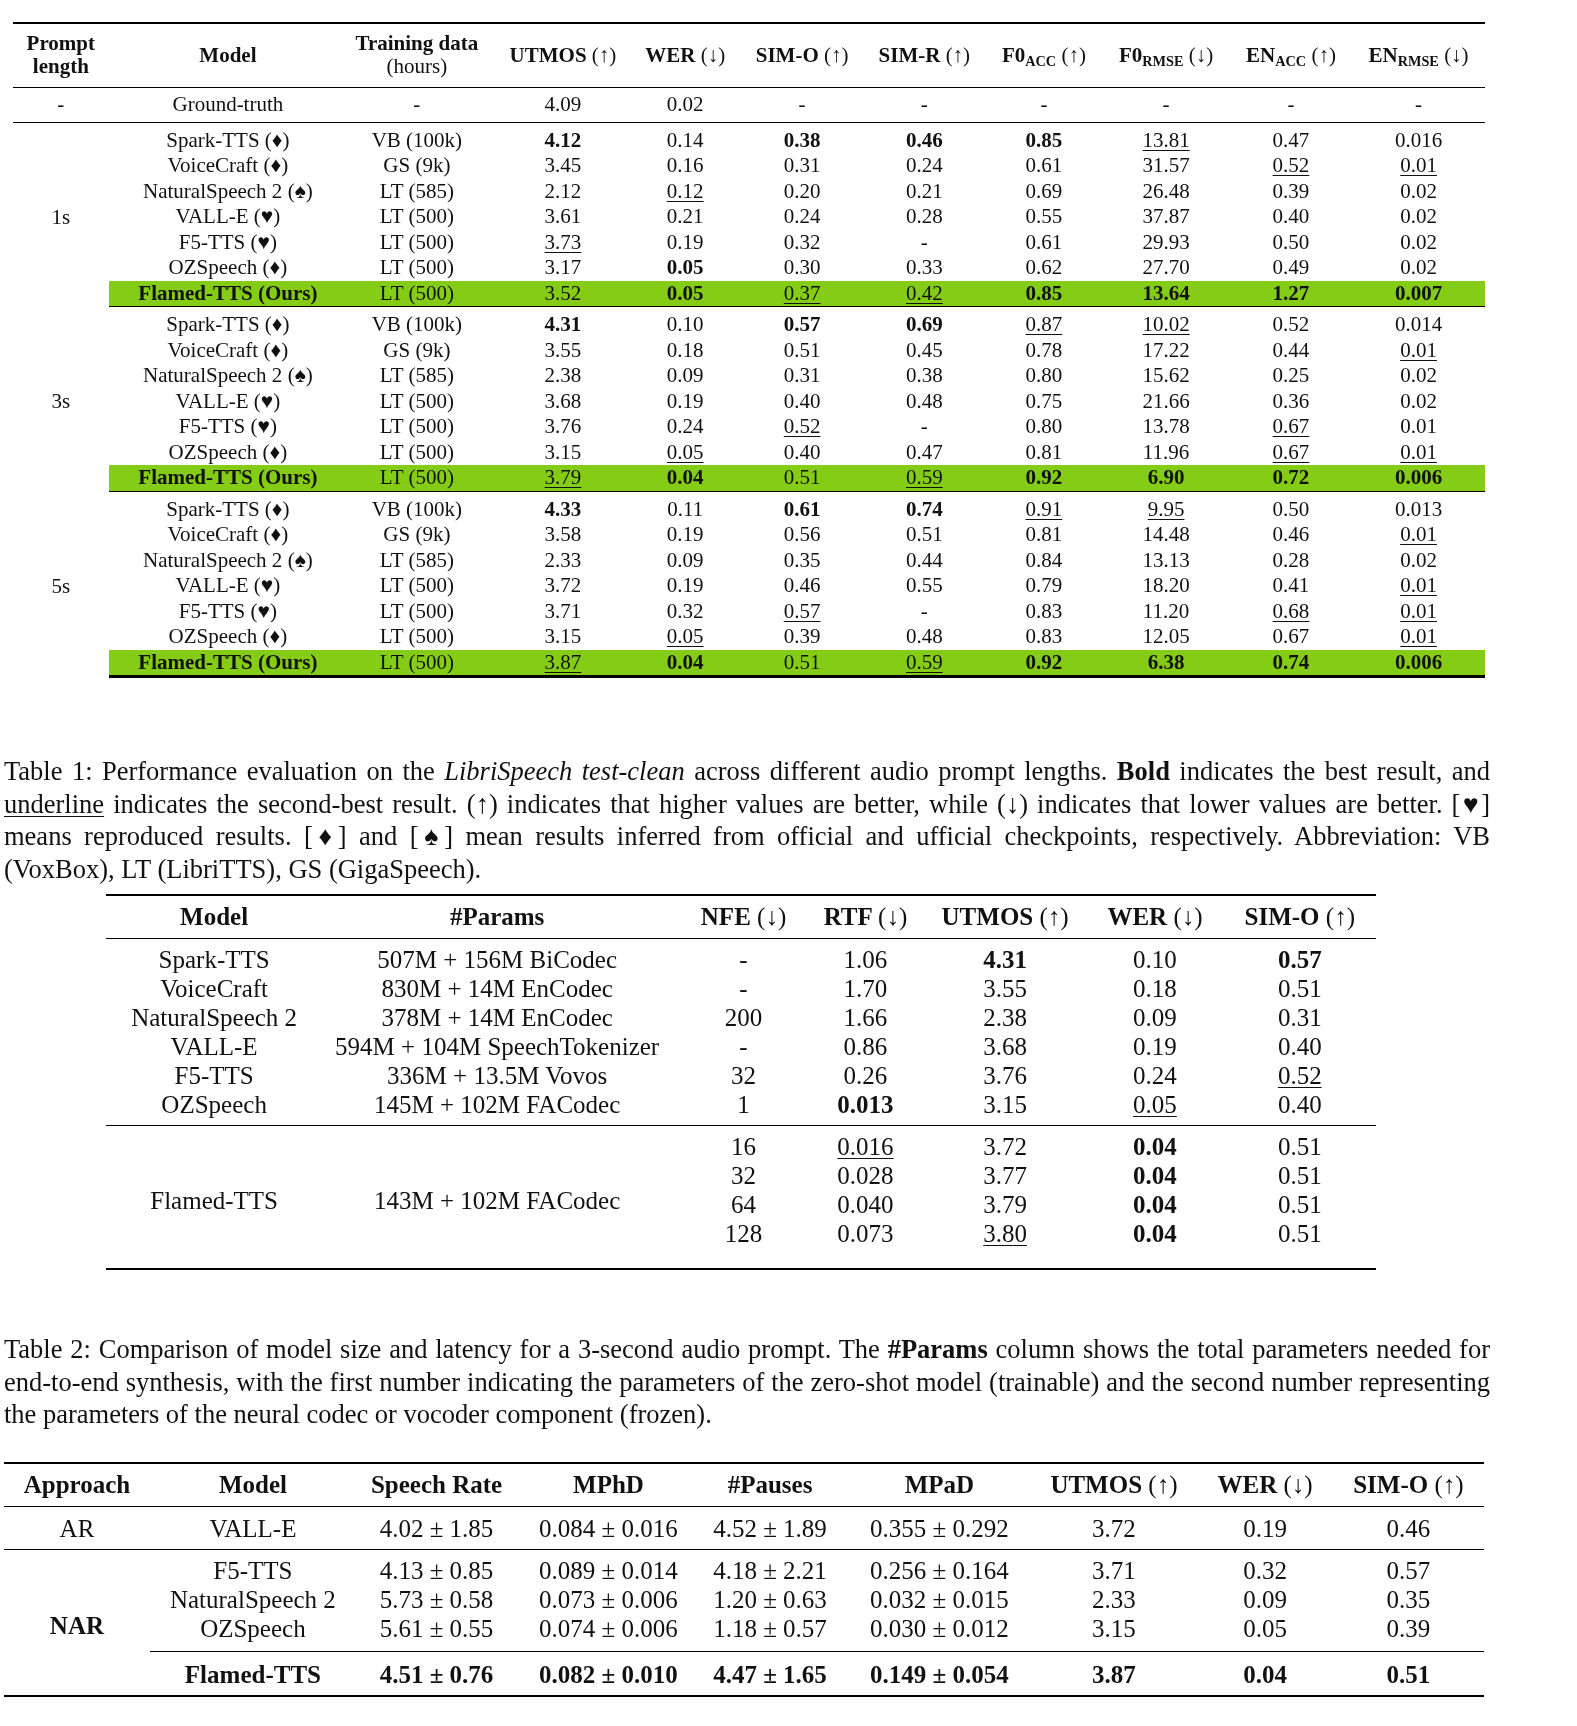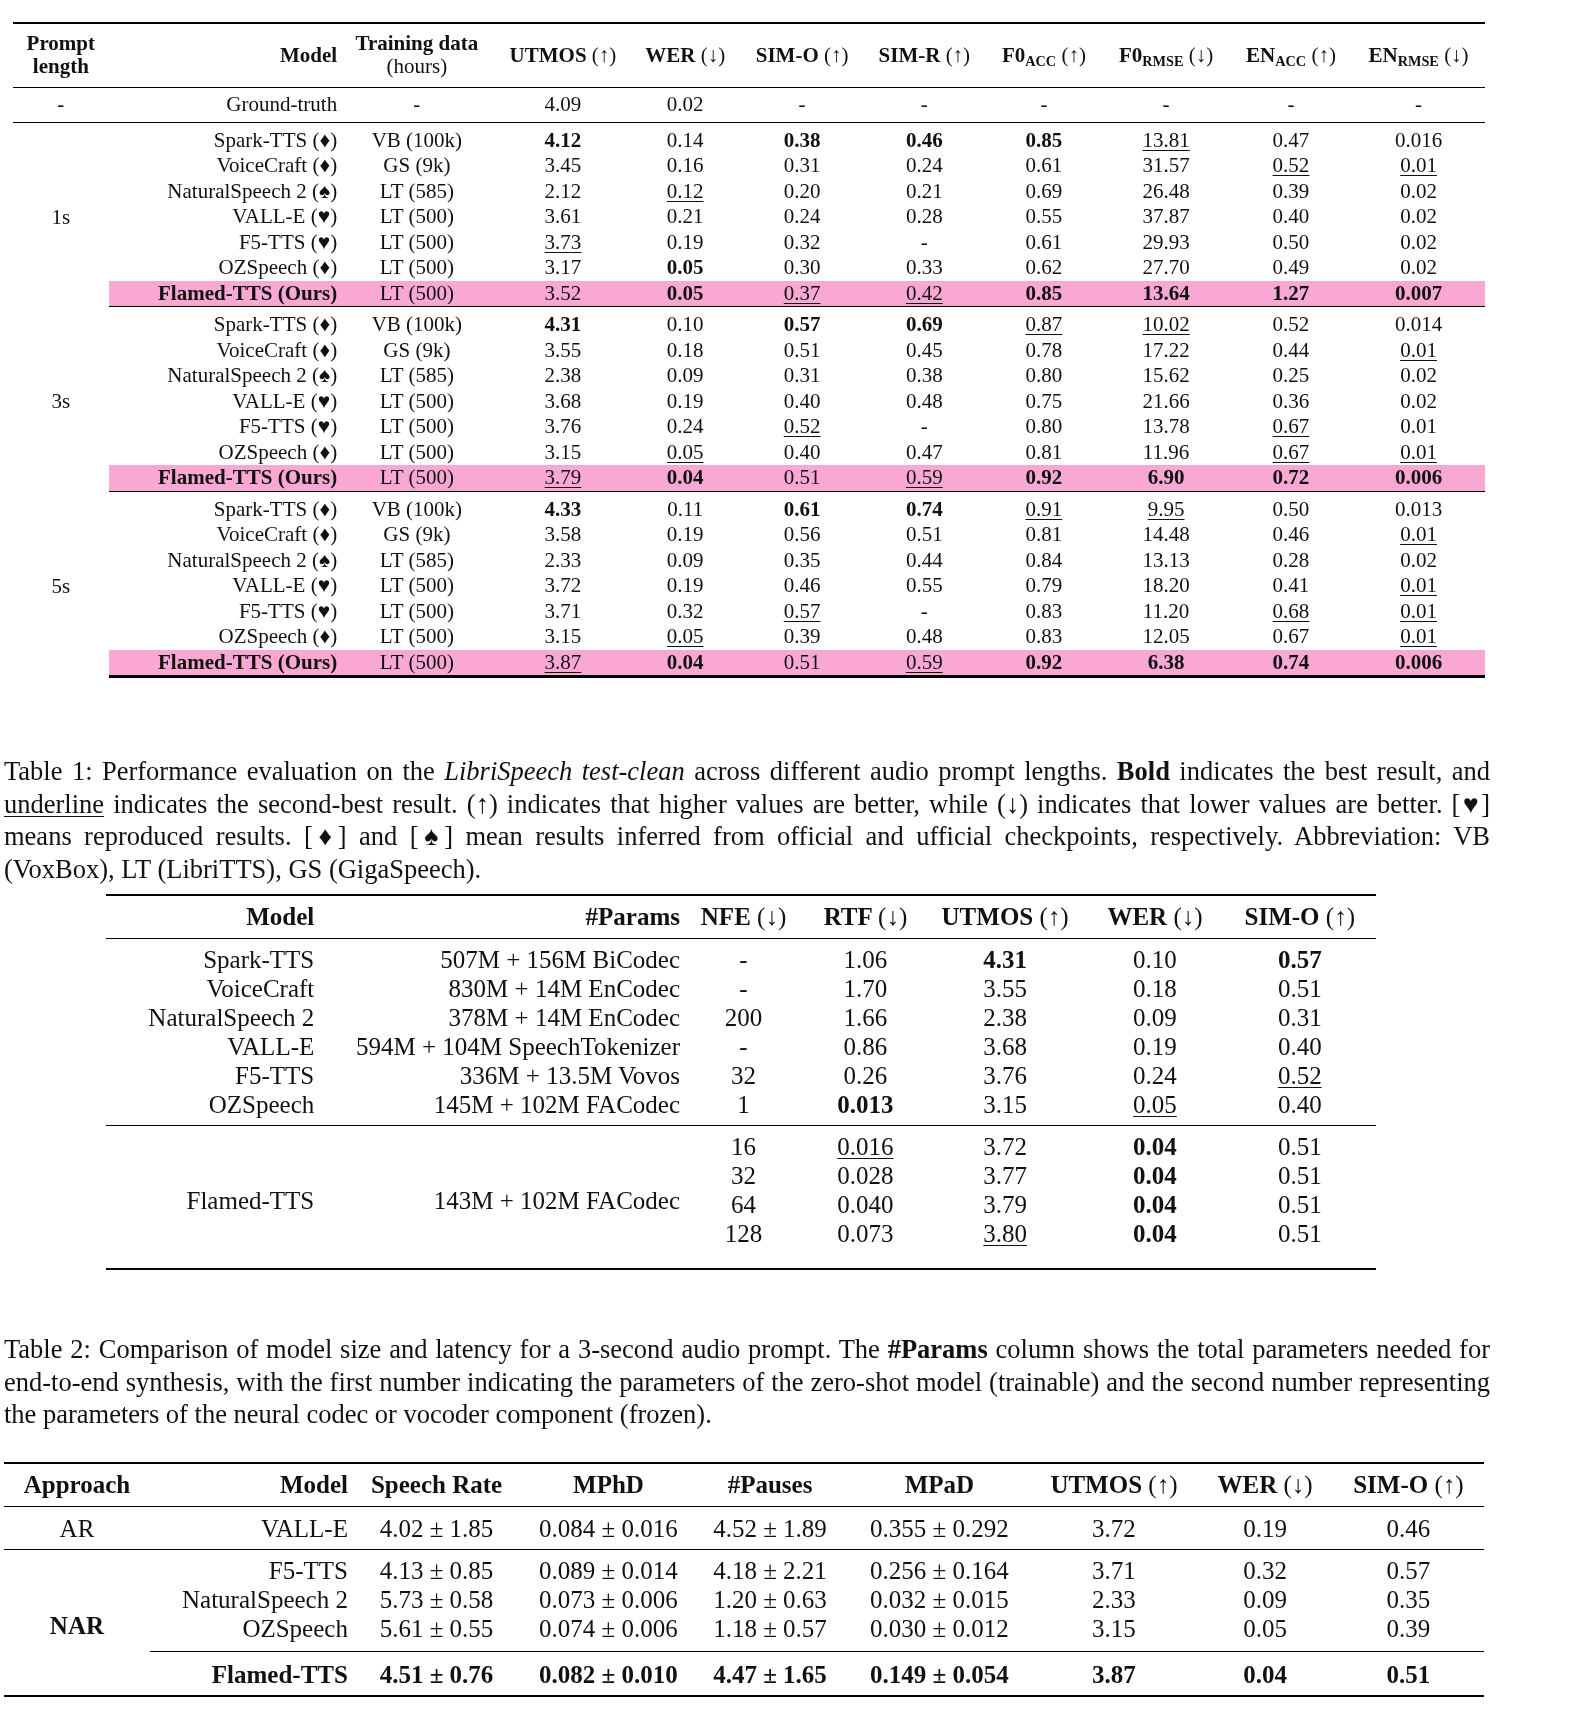--- a/index.html
+++ b/index.html
@@ -2,32 +2,32 @@
 <html><head>
 <meta charset="utf-8">
 <style>
   html, body { margin:0; padding:0; background:#ffffff; }
   body { width:1577px; height:1726px; position:relative; font-family:"Liberation Serif","DejaVu Serif",serif; color:#111; overflow:hidden; }
   table { border-collapse:collapse; position:absolute; }
   td, th { padding:0; white-space:nowrap; font-weight:normal; }
   .b { font-weight:bold; }
   .u { text-decoration:underline; text-underline-offset:3px; text-decoration-thickness:1px; }
   .c { text-align:center; }
-  .l { text-align:right; }
+  .l { text-align:center; }
   sub { font-size:0.68em; vertical-align:-0.25em; line-height:0; }
 
   
   #t1 { left:13px; top:22px; width:1472px; font-size:21px; }
   #t1 thead tr { height:64px; }
   #t1 thead th { border-top:2.5px solid #000; border-bottom:1.5px solid #000; font-weight:bold; line-height:23px; }
   #t1 thead th .n { font-weight:normal; }
   #t1 tr.gt td { height:34px; border-bottom:1.5px solid #000; }
   #t1 tbody.grp td { height:25.5px; line-height:25px; }
   #t1 tbody.grp tr.first td { padding-top:5px; }
-  #t1 tbody.grp tr.ours td { background:#f9a8d4;margin-left:33px; }
+  #t1 tbody.grp tr.ours td { background:#84cc16;margin-left:33px; }
   #t1 tbody.grp tr.ours td { border-bottom:1.5px solid #000; }
   #t1 tbody.grp.last tr.ours td { border-bottom:3px solid #000; }
   #t1 td.model { padding-left:10px; }
   #t1 td.plen { background:#fff; }
 
   .cap { position:absolute; left:4px; width:1486px; font-size:26.5px; line-height:32.5px; text-align:justify;margin-top:33px; }
   .cap i { font-style:italic; }
   #cap1 { top:722px; }
   #cap2 { top:1300px; }
 

